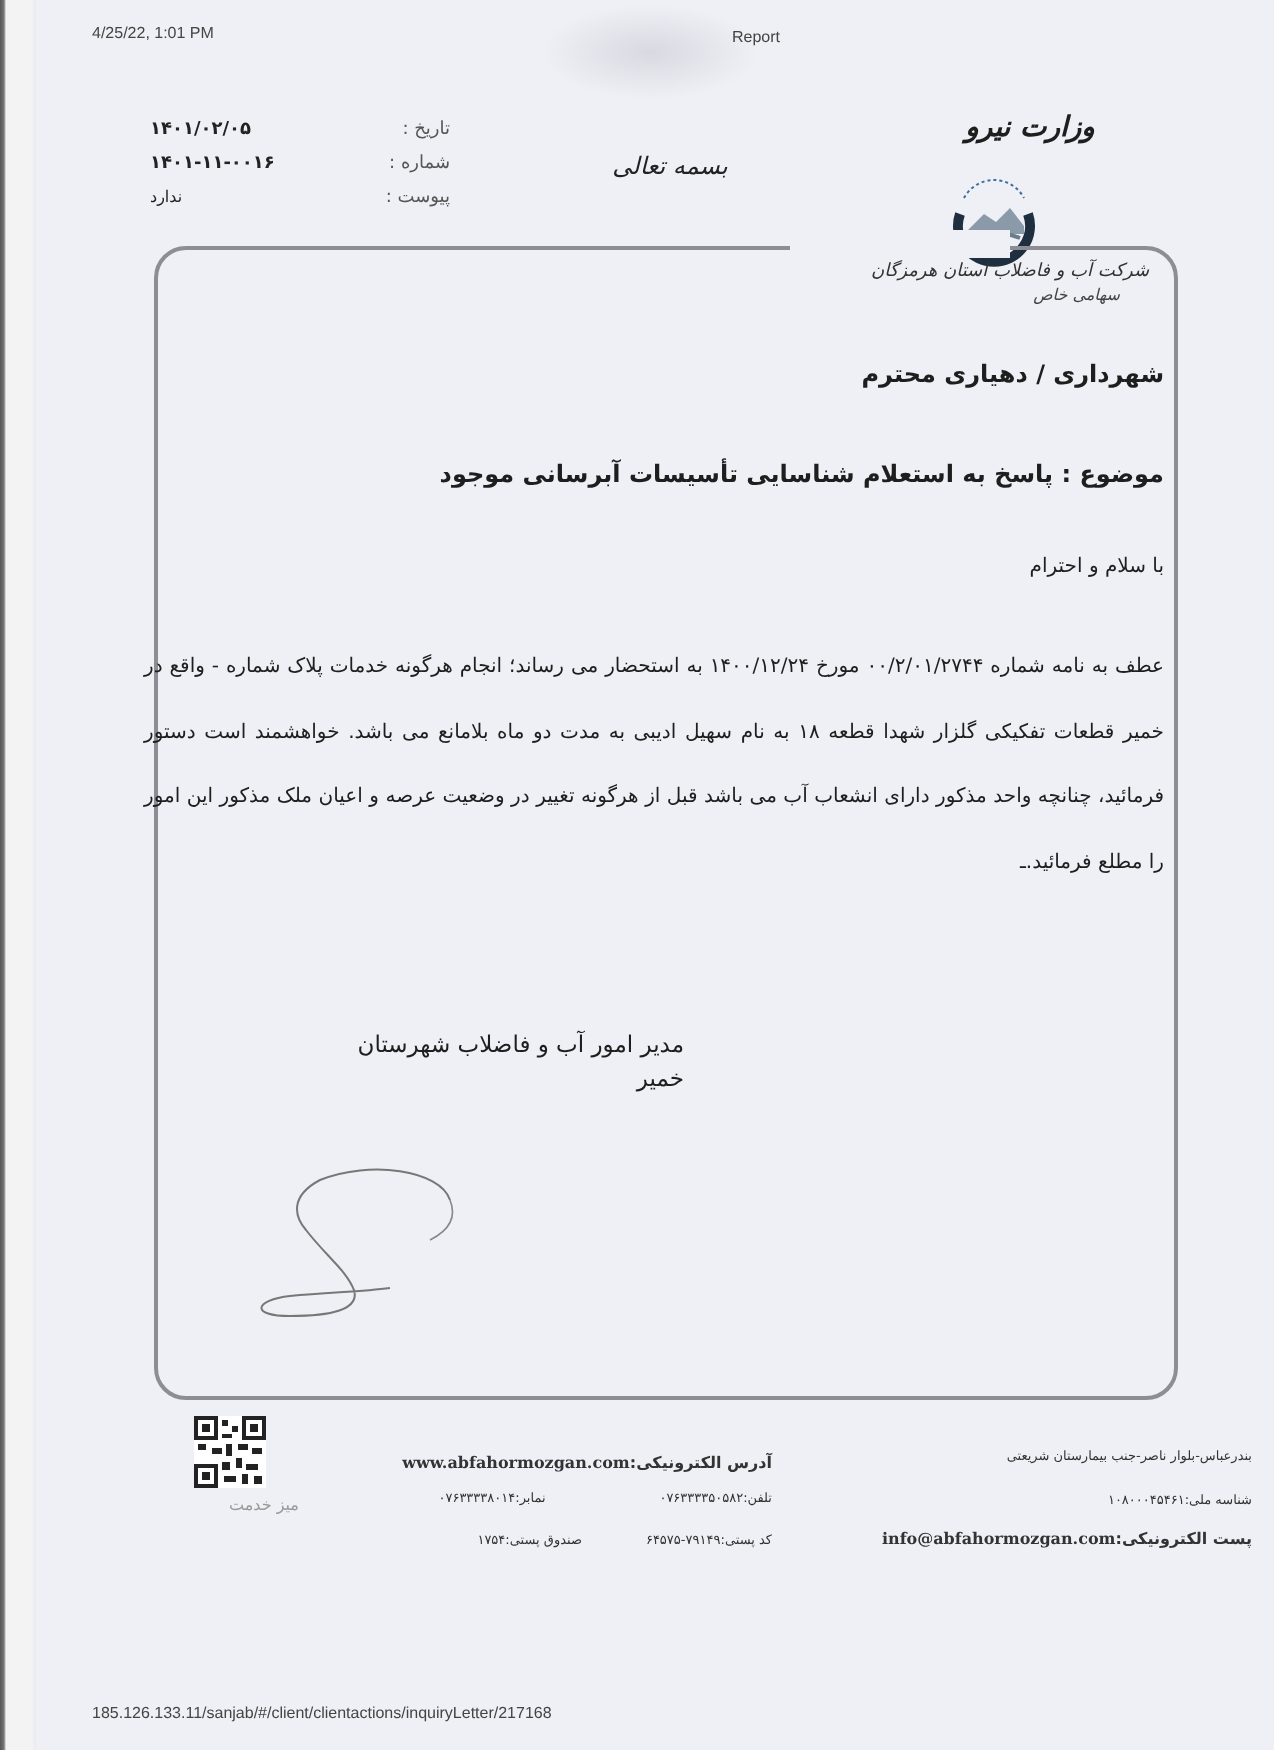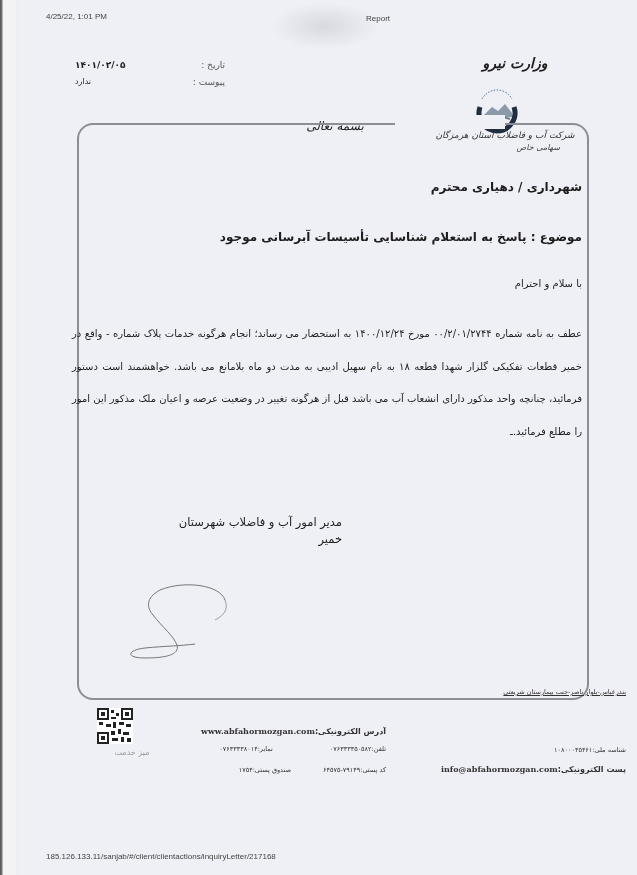--- a/index.html
+++ b/index.html
@@ -21,21 +21,21 @@
 
   .rtl { direction: rtl; unicode-bidi: embed; }
   .ministry { position: absolute; left: 470px; top: 55px; width: 90px; text-align: center;
     font-family: "DejaVu Serif", serif; font-size: 14px; font-weight: bold; font-style: italic; }
   .logo { position: absolute; left: 472px; top: 85px; width: 50px; height: 50px; }
   .company { position: absolute; left: 425px; top: 130px; width: 160px; text-align: center;
     font-family: "DejaVu Serif", serif; font-size: 9px; font-style: italic; color: #333; }
   .company-type { position: absolute; left: 470px; top: 143px; width: 90px; text-align: right;
     font-family: "DejaVu Serif", serif; font-size: 8px; font-style: italic; color: #444; }
   .basmala { position: absolute; left: 290px; top: 76px; width: 90px; text-align: center;
-    font-family: "DejaVu Serif", serif; font-size: 12px; font-style: italic; color: #222; margin-top: 43px; }
+    font-family: "DejaVu Serif", serif; font-size: 12px; font-style: italic; color: #222; }
 
   .meta { position: absolute; left: 75px; top: 56px; width: 150px; font-size: 9px; }
   .meta-row { display: flex; justify-content: space-between; align-items: center; height: 17px; }
   .meta-label { color: #555; width: 60px; text-align: right; direction: rtl; }
   .meta-value { font-weight: bold; font-size: 9px; color: #222; direction: ltr; }
   .meta-row.last .meta-value { font-weight: normal; direction: rtl; font-size: 8px; }
 
   .frame { position: absolute; left: 77px; top: 123px; width: 512px; height: 577px;
     border: 2px solid #8d8d95; border-radius: 16px; box-sizing: border-box; }
   .frame-mask { position: absolute; left: 395px; top: 115px; width: 110px; height: 14px; background: #efeff6; }
@@ -48,21 +48,21 @@
   .signer { right: auto; left: 112px; top: 514px; width: 230px; font-size: 11.5px; font-weight: normal; line-height: 17px; }
   .signature { position: absolute; left: 125px; top: 580px; width: 120px; height: 80px; }
 
   .contact { position: absolute; font-size: 6.5px; color: #333; direction: rtl; text-align: right; margin-left: 46px; }
   .web { left: 155px; top: 726px; width: 185px; font-size: 8px; font-weight: bold; }
   .web .val { font-family: "DejaVu Serif", serif; }
   .tel { left: 250px; top: 745px; width: 90px; }
   .fax { left: 155px; top: 745px; width: 90px; text-align: center; }
   .postal { left: 250px; top: 766px; width: 90px; }
   .pobox { left: 155px; top: 766px; width: 90px; }
-  .address { left: 380px; top: 688px; width: 200px; text-decoration: underline; }
+  .address { left: 380px; top: 724px; width: 200px; }
   .nationalid { left: 380px; top: 746px; width: 200px; }
   .email { left: 340px; top: 764px; width: 240px; font-size: 8px; font-weight: bold; }
   .email .val { font-family: "DejaVu Serif", serif; }
   .qr { position: absolute; left: 97px; top: 708px; width: 36px; height: 36px; }
   .qr-label { position: absolute; left: 108px; top: 748px; width: 48px; text-align: center; font-size: 8px; color: #999; direction: rtl; }
 </style>
 </head>
 <body>
 
 <div class="left-edge"></div>
@@ -79,20 +79,24 @@
   <path d="M10 14 A17 17 0 0 1 40 14" fill="none" stroke="#3a6fa0" stroke-width="1" stroke-dasharray="1.5 1.5"></path>
 </svg>
 <div class="company rtl">شرکت آب و فاضلاب استان هرمزگان</div>
 <div class="company-type rtl">سهامی خاص</div>
 <div class="basmala rtl">بسمه تعالی</div>
 
 <div class="meta">
   <div class="meta-row">
     <span class="meta-value">۱۴۰۱/۰۲/۰۵</span>
     <span class="meta-label">تاریخ :</span>
+  </div>
+  <div class="meta-row">
+    <span class="meta-value">۱۴۰۱-۱۱-۰۰۱۶</span>
+    <span class="meta-label">شماره :</span>
   </div>
   <div class="meta-row last">
     <span class="meta-value">ندارد</span>
     <span class="meta-label">پیوست :</span>
   </div>
 </div>
 
 <div class="frame"></div>
 <div class="frame-mask"></div>
 

